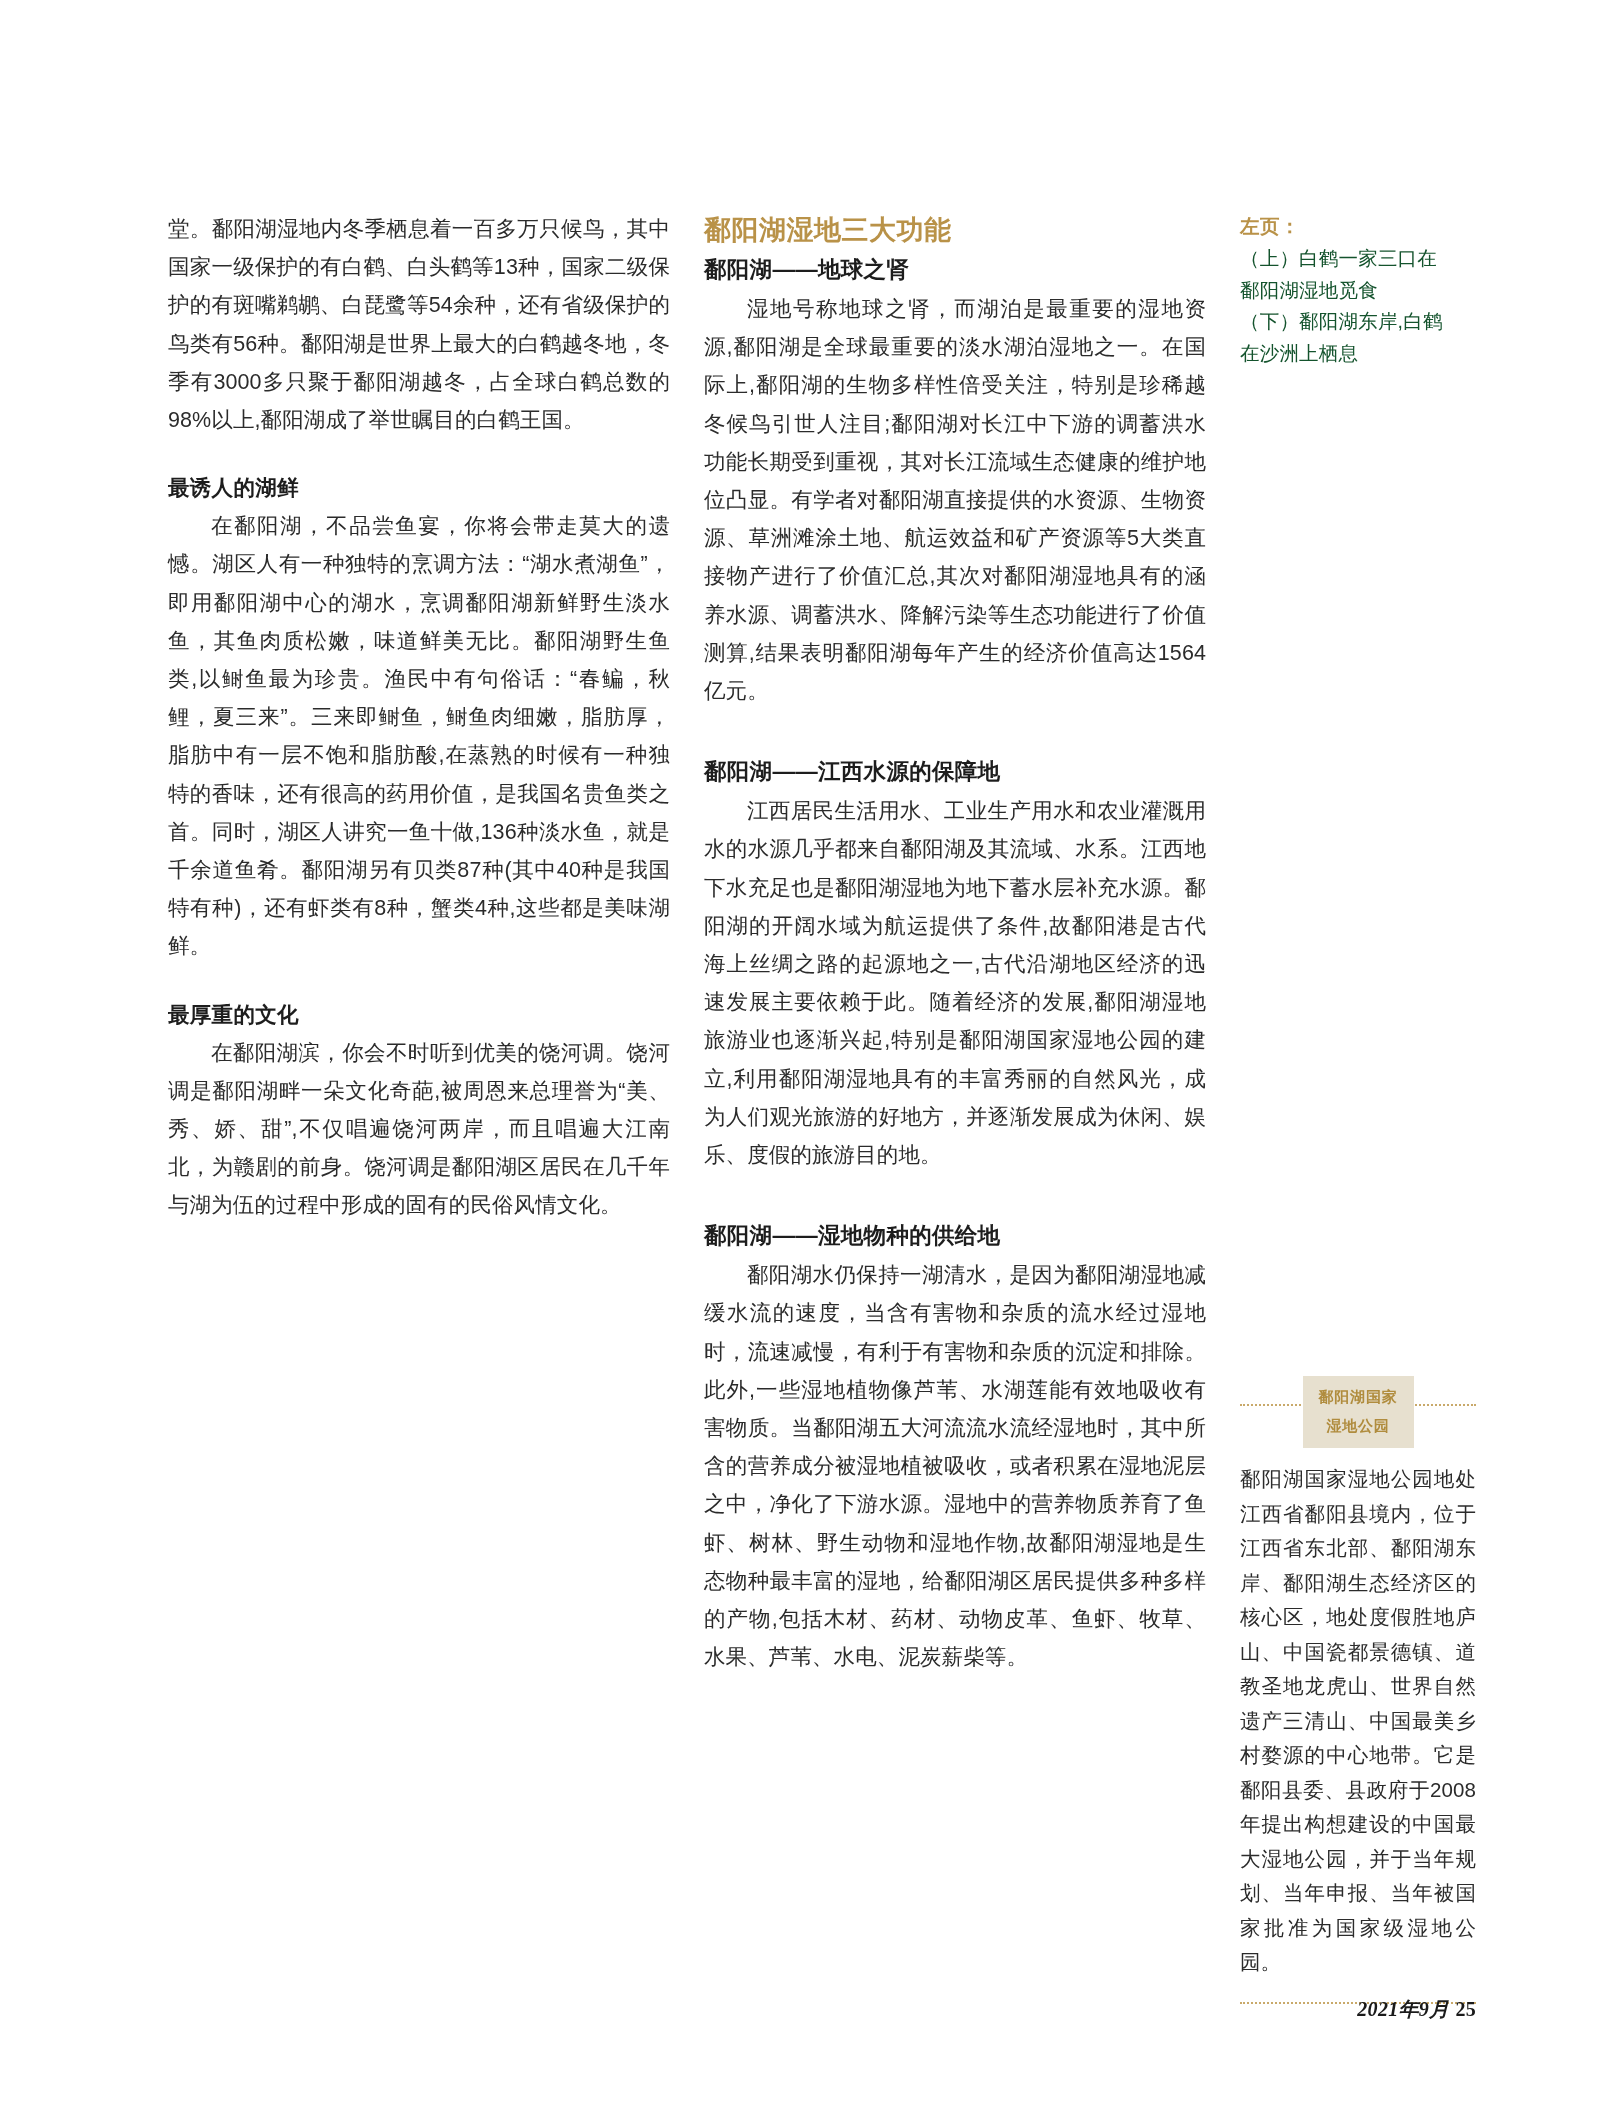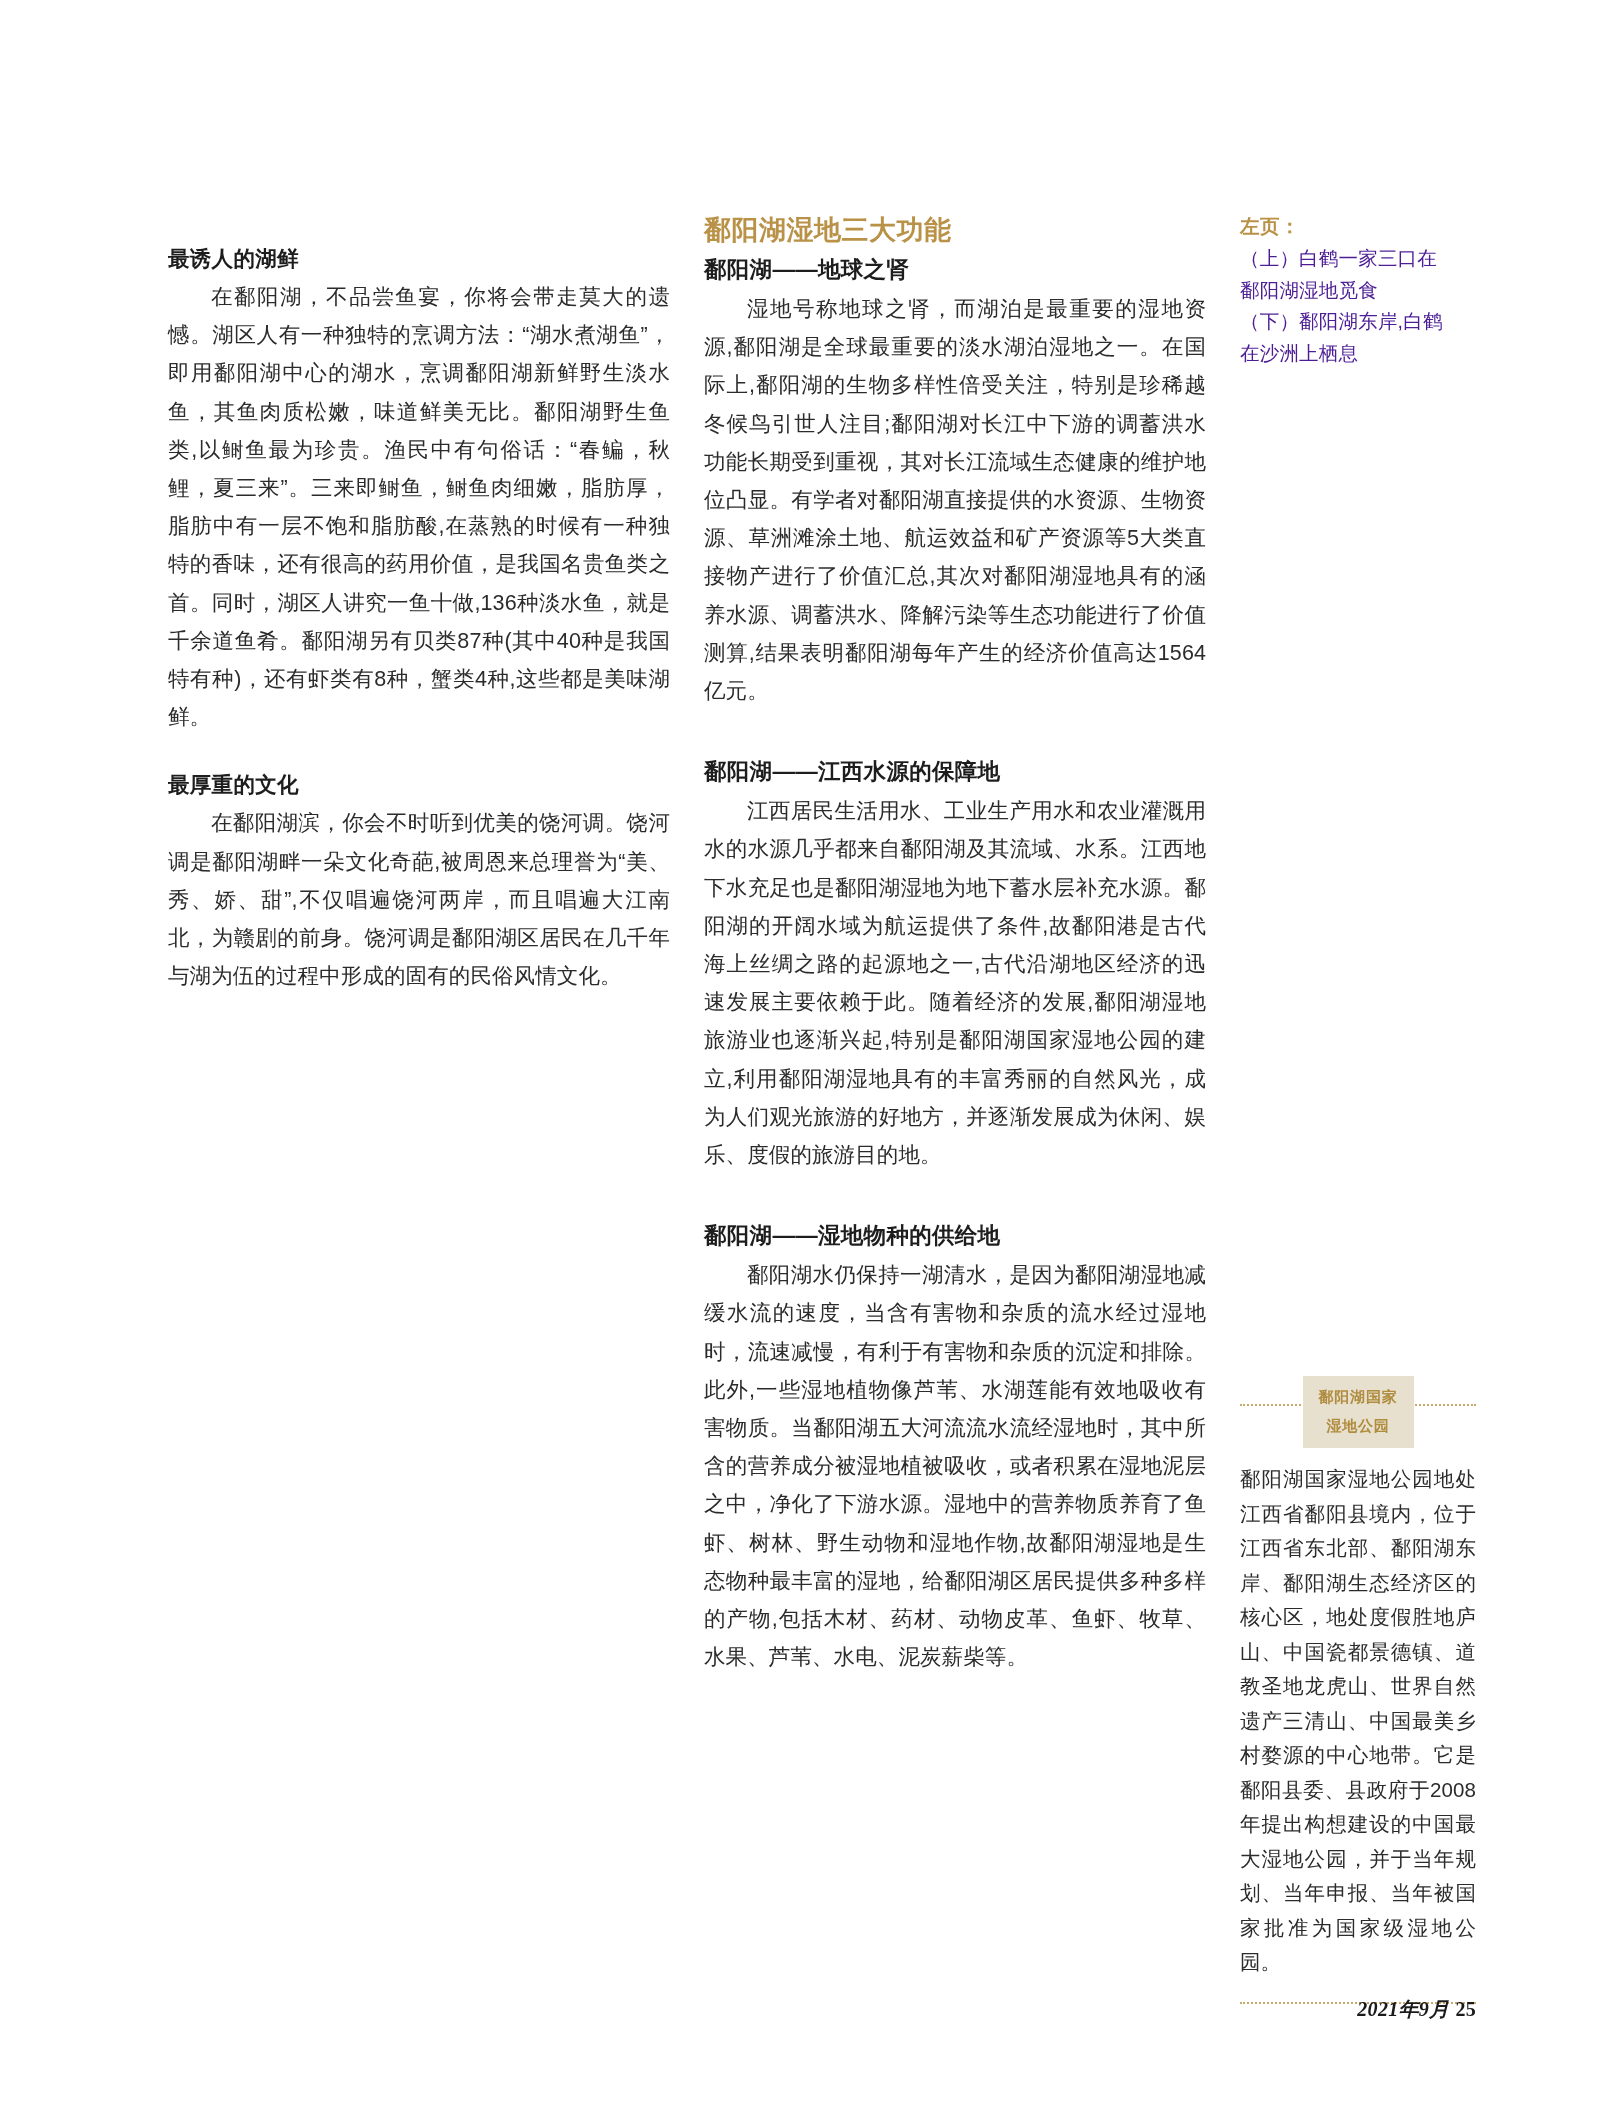--- a/index.html
+++ b/index.html
@@ -76,21 +76,21 @@
     font-size: 19.5px;
     line-height: 32px;
     font-weight: 700;
     color: #b99248;
     letter-spacing: 0.5px;
     margin: 0 0 1px 0;
   }
   .caption-line {
     font-size: 19.5px;
     line-height: 31.5px;
-    color: #4c1d95;
+    color: #14532d;
     margin: 0;
     letter-spacing: 0.2px;
   }
 
   .rail-block {
     position: absolute;
     left: 1240px;
     top: 1404px;
     width: 236px;
   }
@@ -148,20 +148,21 @@
   }
   .folio .num { font-style: normal; margin-left: 6px; }
 </style>
 </head>
 <body>
 
 <div class="page">
 
   <div class="col col-1">
 
+    <p class="body-text">堂。鄱阳湖湿地内冬季栖息着一百多万只候鸟，其中国家一级保护的有白鹤、白头鹤等13种，国家二级保护的有斑嘴鹈鹕、白琵鹭等54余种，还有省级保护的鸟类有56种。鄱阳湖是世界上最大的白鹤越冬地，冬季有3000多只聚于鄱阳湖越冬，占全球白鹤总数的98%以上,鄱阳湖成了举世瞩目的白鹤王国。</p>
 
     <div class="gap-md"></div>
 
     <h3 class="minor-head">最诱人的湖鲜</h3>
 
     <p class="body-text indent">在鄱阳湖，不品尝鱼宴，你将会带走莫大的遗憾。湖区人有一种独特的烹调方法：“湖水煮湖鱼”，即用鄱阳湖中心的湖水，烹调鄱阳湖新鲜野生淡水鱼，其鱼肉质松嫩，味道鲜美无比。鄱阳湖野生鱼类,以鲥鱼最为珍贵。渔民中有句俗话：“春鳊，秋鲤，夏三来”。三来即鲥鱼，鲥鱼肉细嫩，脂肪厚，脂肪中有一层不饱和脂肪酸,在蒸熟的时候有一种独特的香味，还有很高的药用价值，是我国名贵鱼类之首。同时，湖区人讲究一鱼十做,136种淡水鱼，就是千余道鱼肴。鄱阳湖另有贝类87种(其中40种是我国特有种)，还有虾类有8种，蟹类4种,这些都是美味湖鲜。</p>
 
     <div class="gap-md"></div>
 
     <h3 class="minor-head">最厚重的文化</h3>

